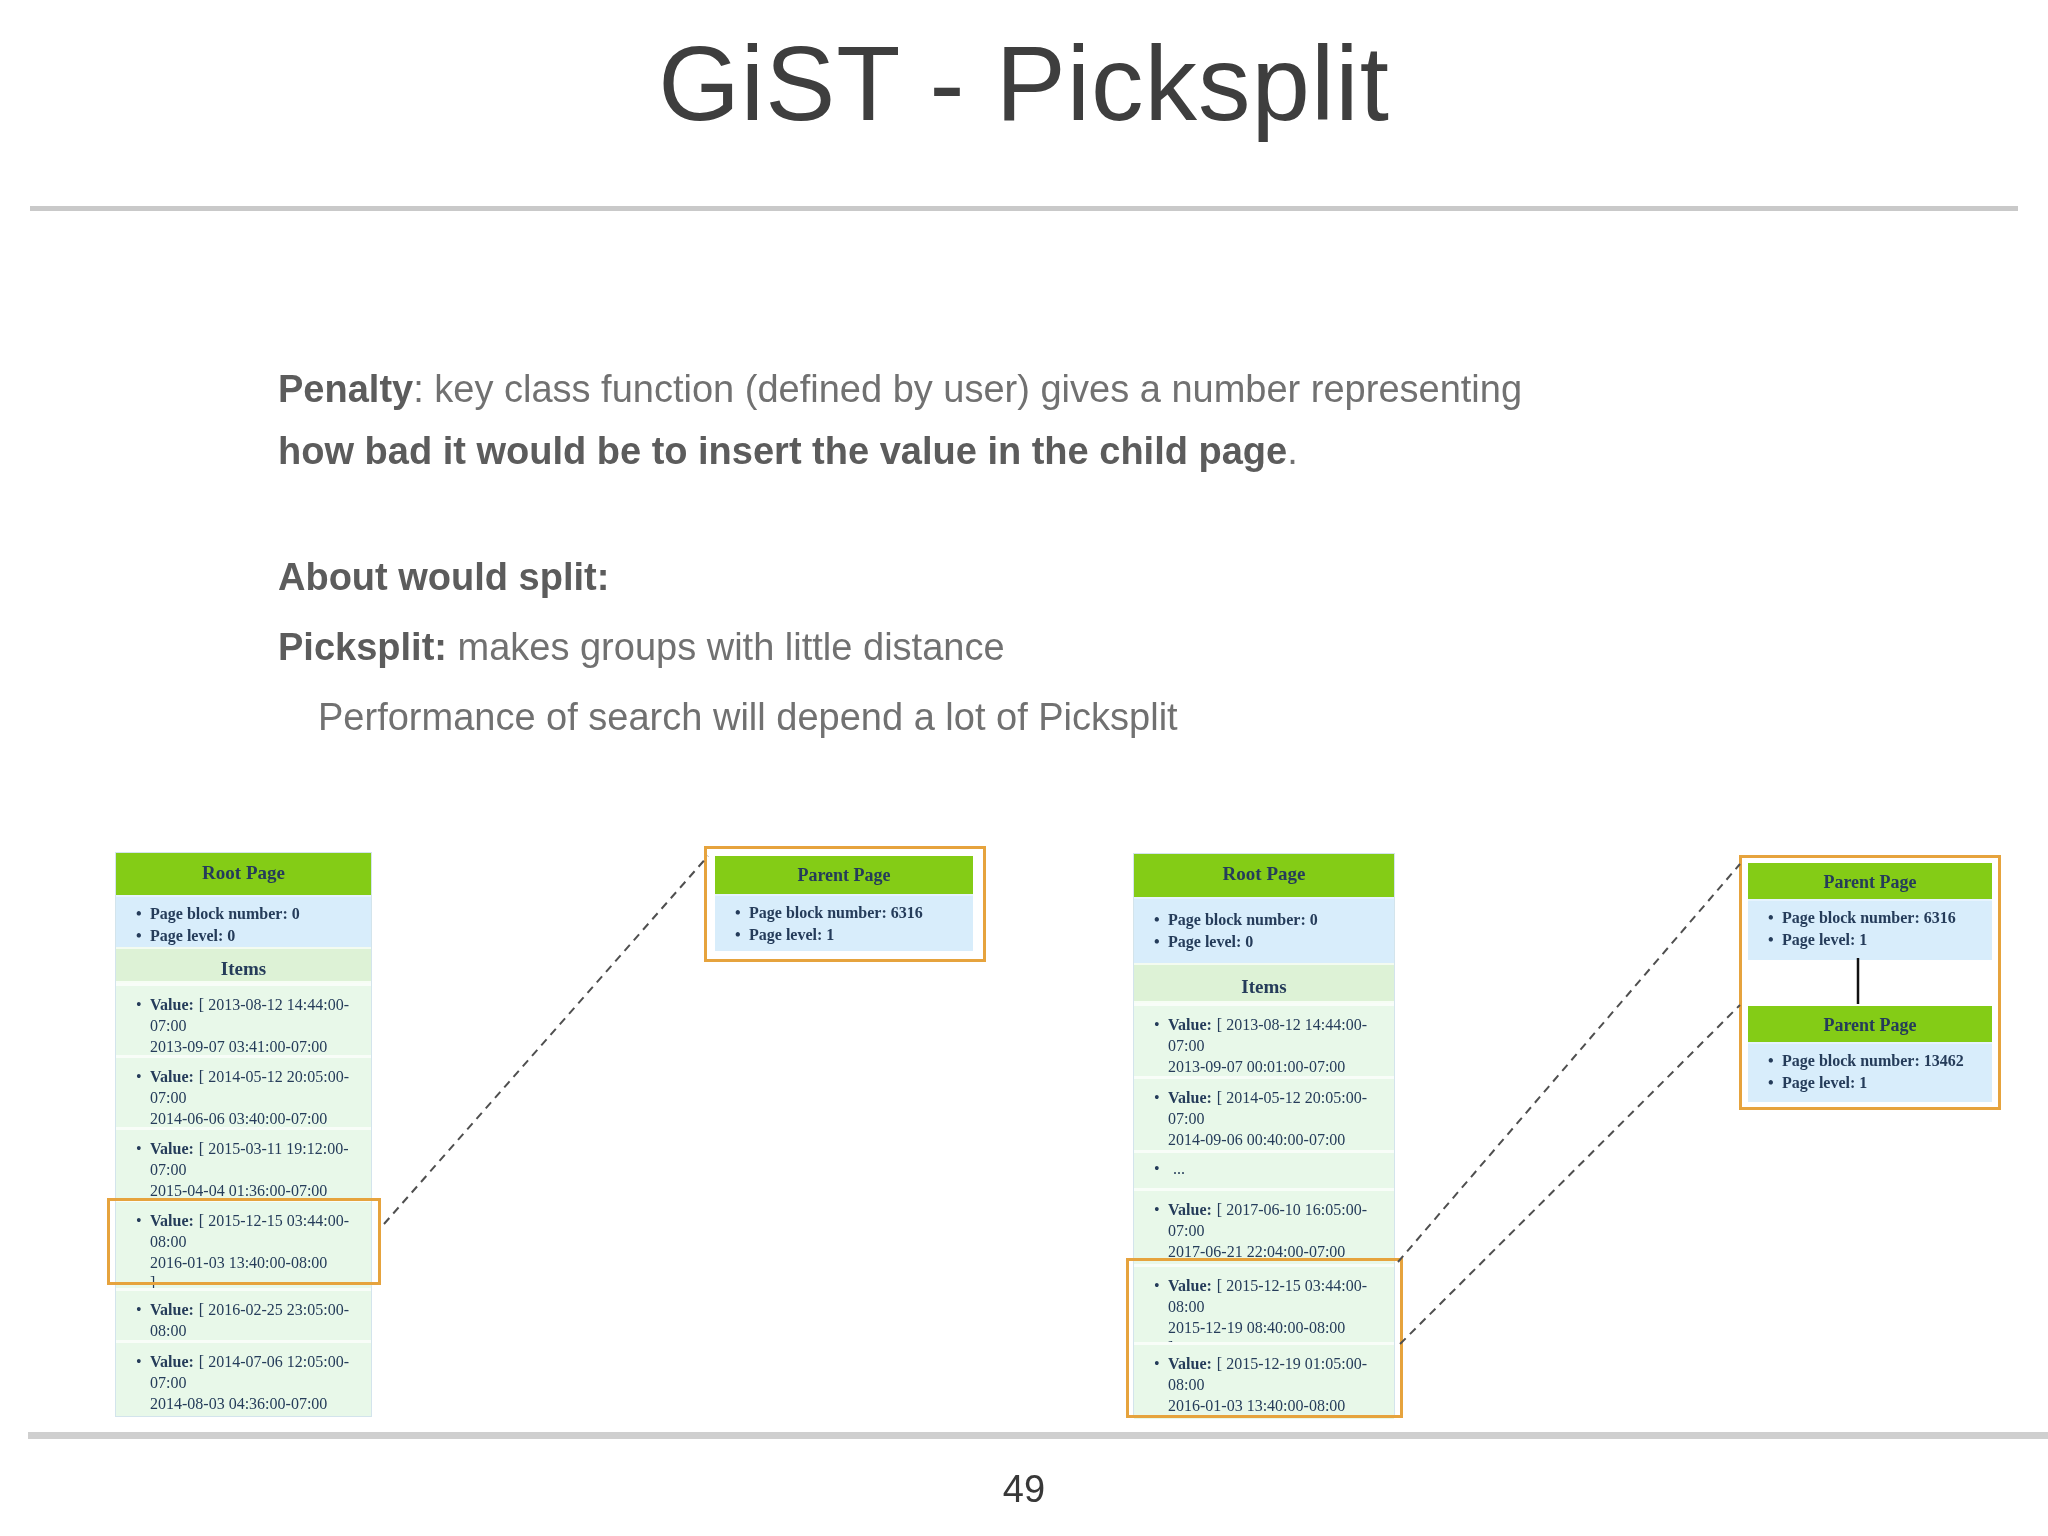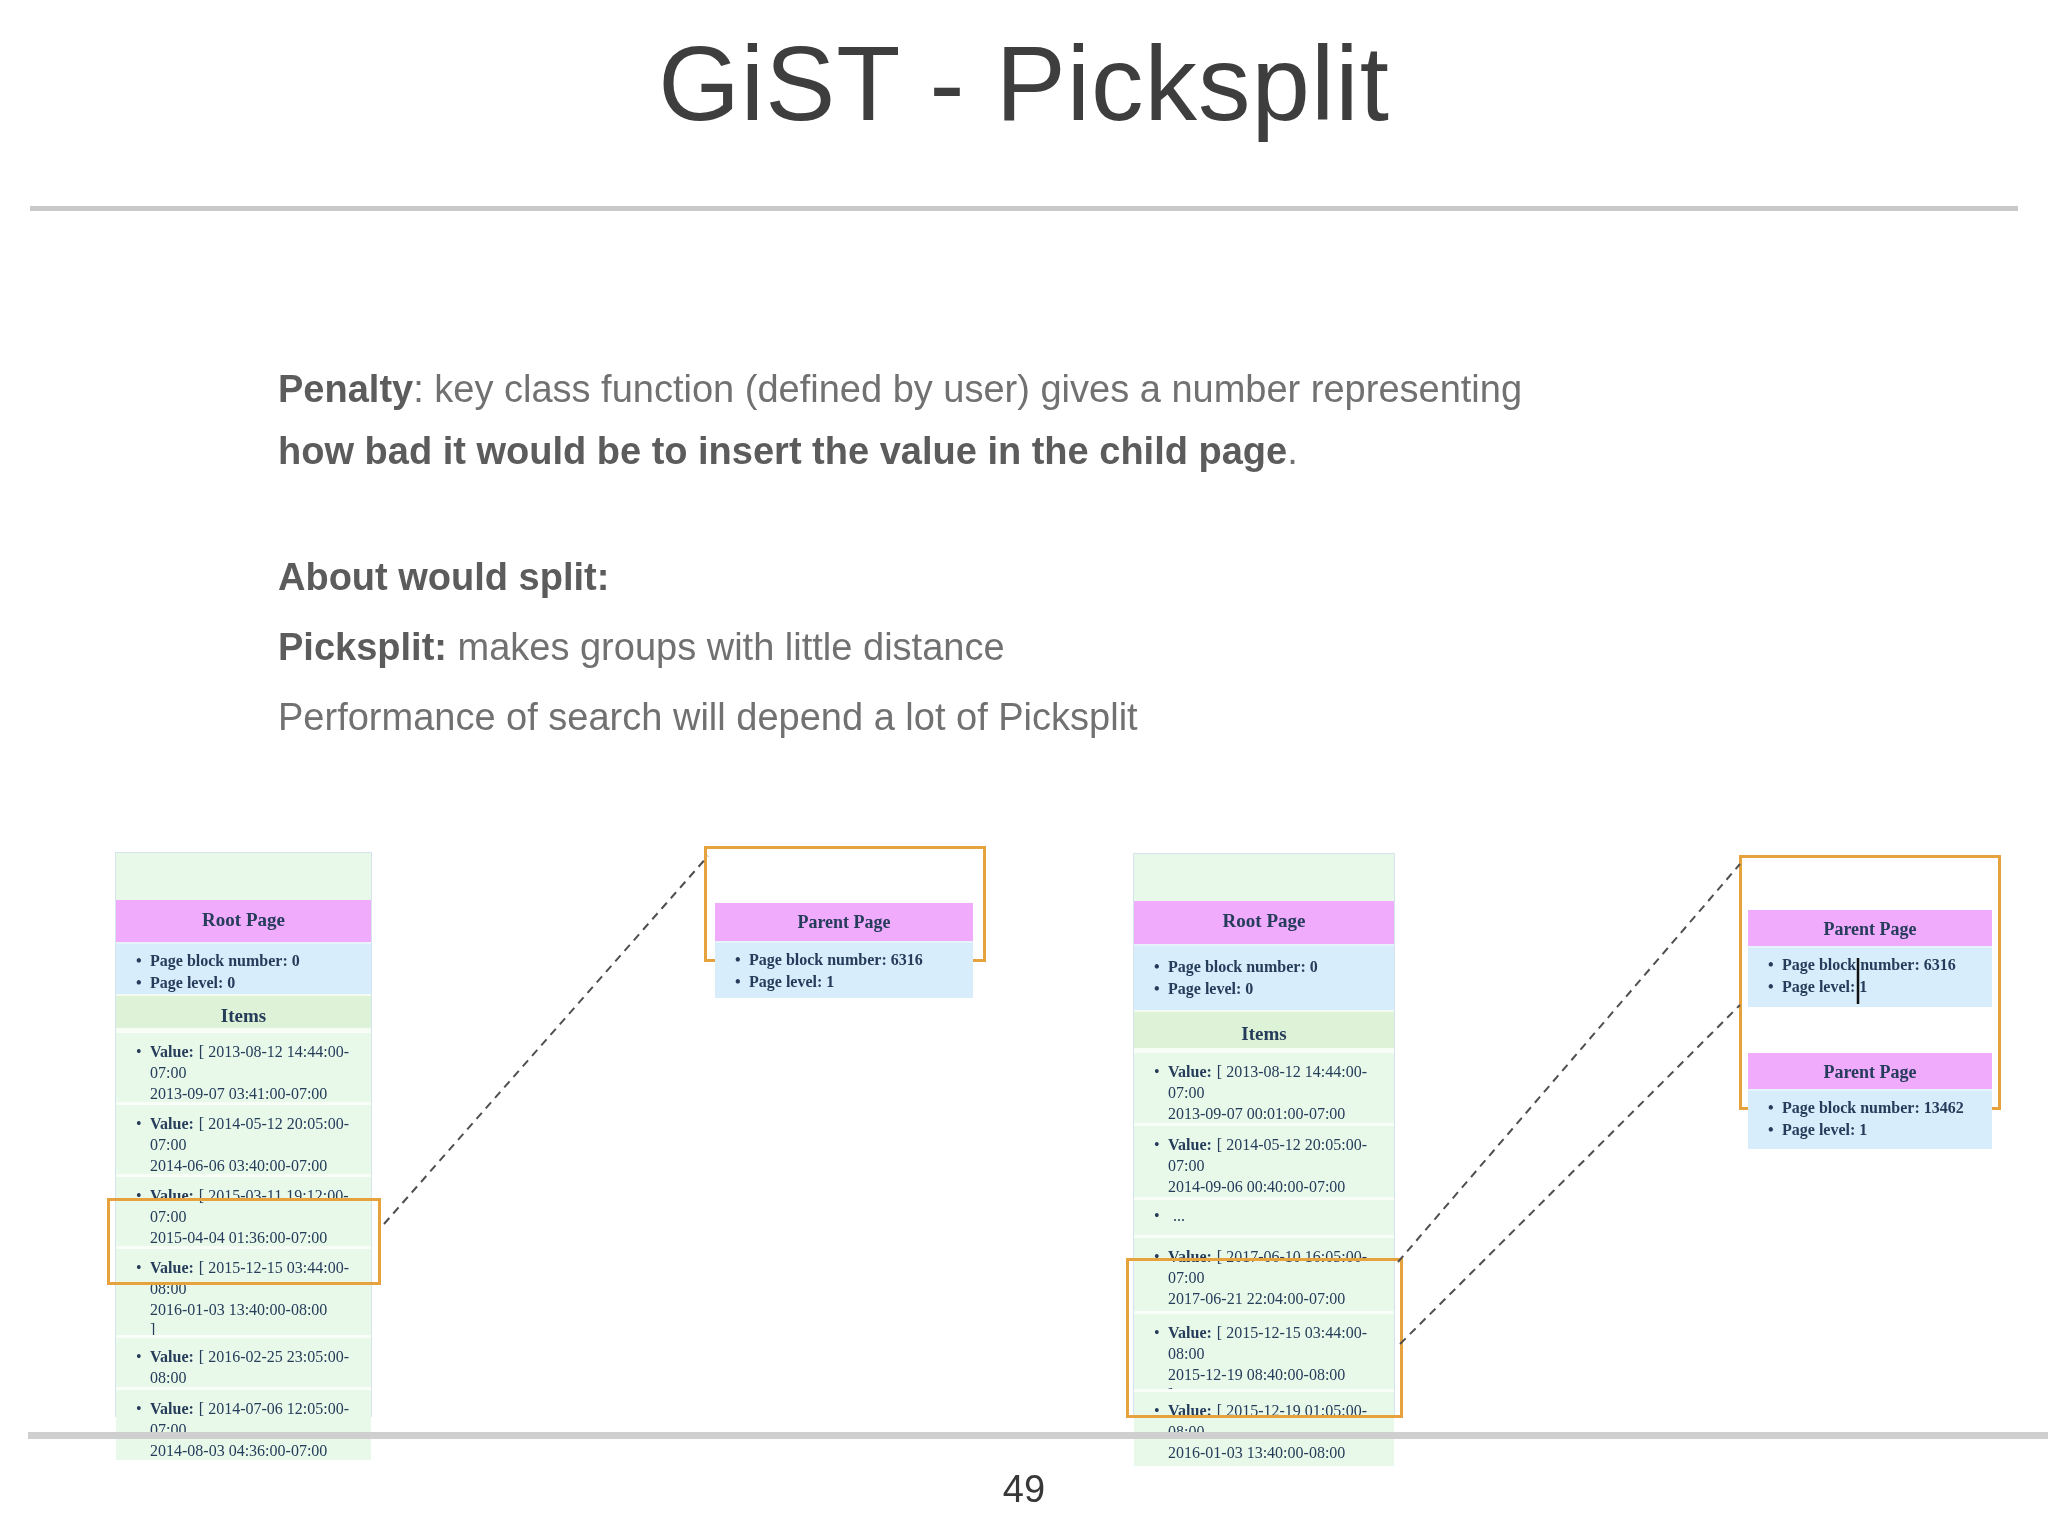--- a/index.html
+++ b/index.html
@@ -8,27 +8,27 @@
 
   
   .slide-title{position:absolute;top:24px;left:0;width:100%;text-align:center;
                font-size:105px;font-weight:400;color:#3e3e3e;letter-spacing:1px;}
   .hr-top{position:absolute;left:30px;top:206px;width:1988px;height:5px;background:#c9c9c9;}
 
   
   .textline{position:absolute;left:278px;font-size:38px;color:#717171;white-space:nowrap;}
   .textline b{color:#5c5c5c;}
   .t1{top:306px;} .t2{top:368px;} .t3{top:430px;}
-  .t4{top:556px;color:#5c5c5c;font-weight:bold;} .t5{top:626px;} .t6{top:696px;}
+  .t4{top:556px;color:#5c5c5c;font-weight:bold;} .t5{top:626px;} .t6{top:696px;margin-left:40px;}
 
   
   .pagebox{position:absolute;font-family:"Liberation Serif",serif;color:#253c5a;
            border:1px solid #d3e4ec;box-sizing:border-box;background:#e8f8e9;}
   .row-hdr{text-align:center;font-weight:bold;font-size:19px;padding-top:9px;box-sizing:border-box;}
-  .blue{background:#f0abfc;border-bottom:2px solid #e6f3fd;margin-top:47px;}
+  .blue{background:#84cc16;border-bottom:2px solid #e6f3fd;}
   .blue-lt{background:#d8edfb;}
   .green{background:#ddf2d6;border-top:2px solid #f3fbf0;border-bottom:2px solid #f6fdf4;}
   .green-lt{background:#e8f8e9;}
   .meta{box-sizing:border-box;padding:6px 4px 0 18px;font-weight:bold;font-size:16px;line-height:1.35;}
   .li{position:relative;padding-left:16px;}
   .li::before{content:"\2022";position:absolute;left:2px;}
   .item{box-sizing:border-box;padding:9px 20px 0 18px;font-size:16px;line-height:1.3;
         border-top:3px solid #f8fdf8;overflow:hidden;}
   .item b{font-weight:bold;}
   .pre{white-space:pre-wrap;margin-left:5px;}

